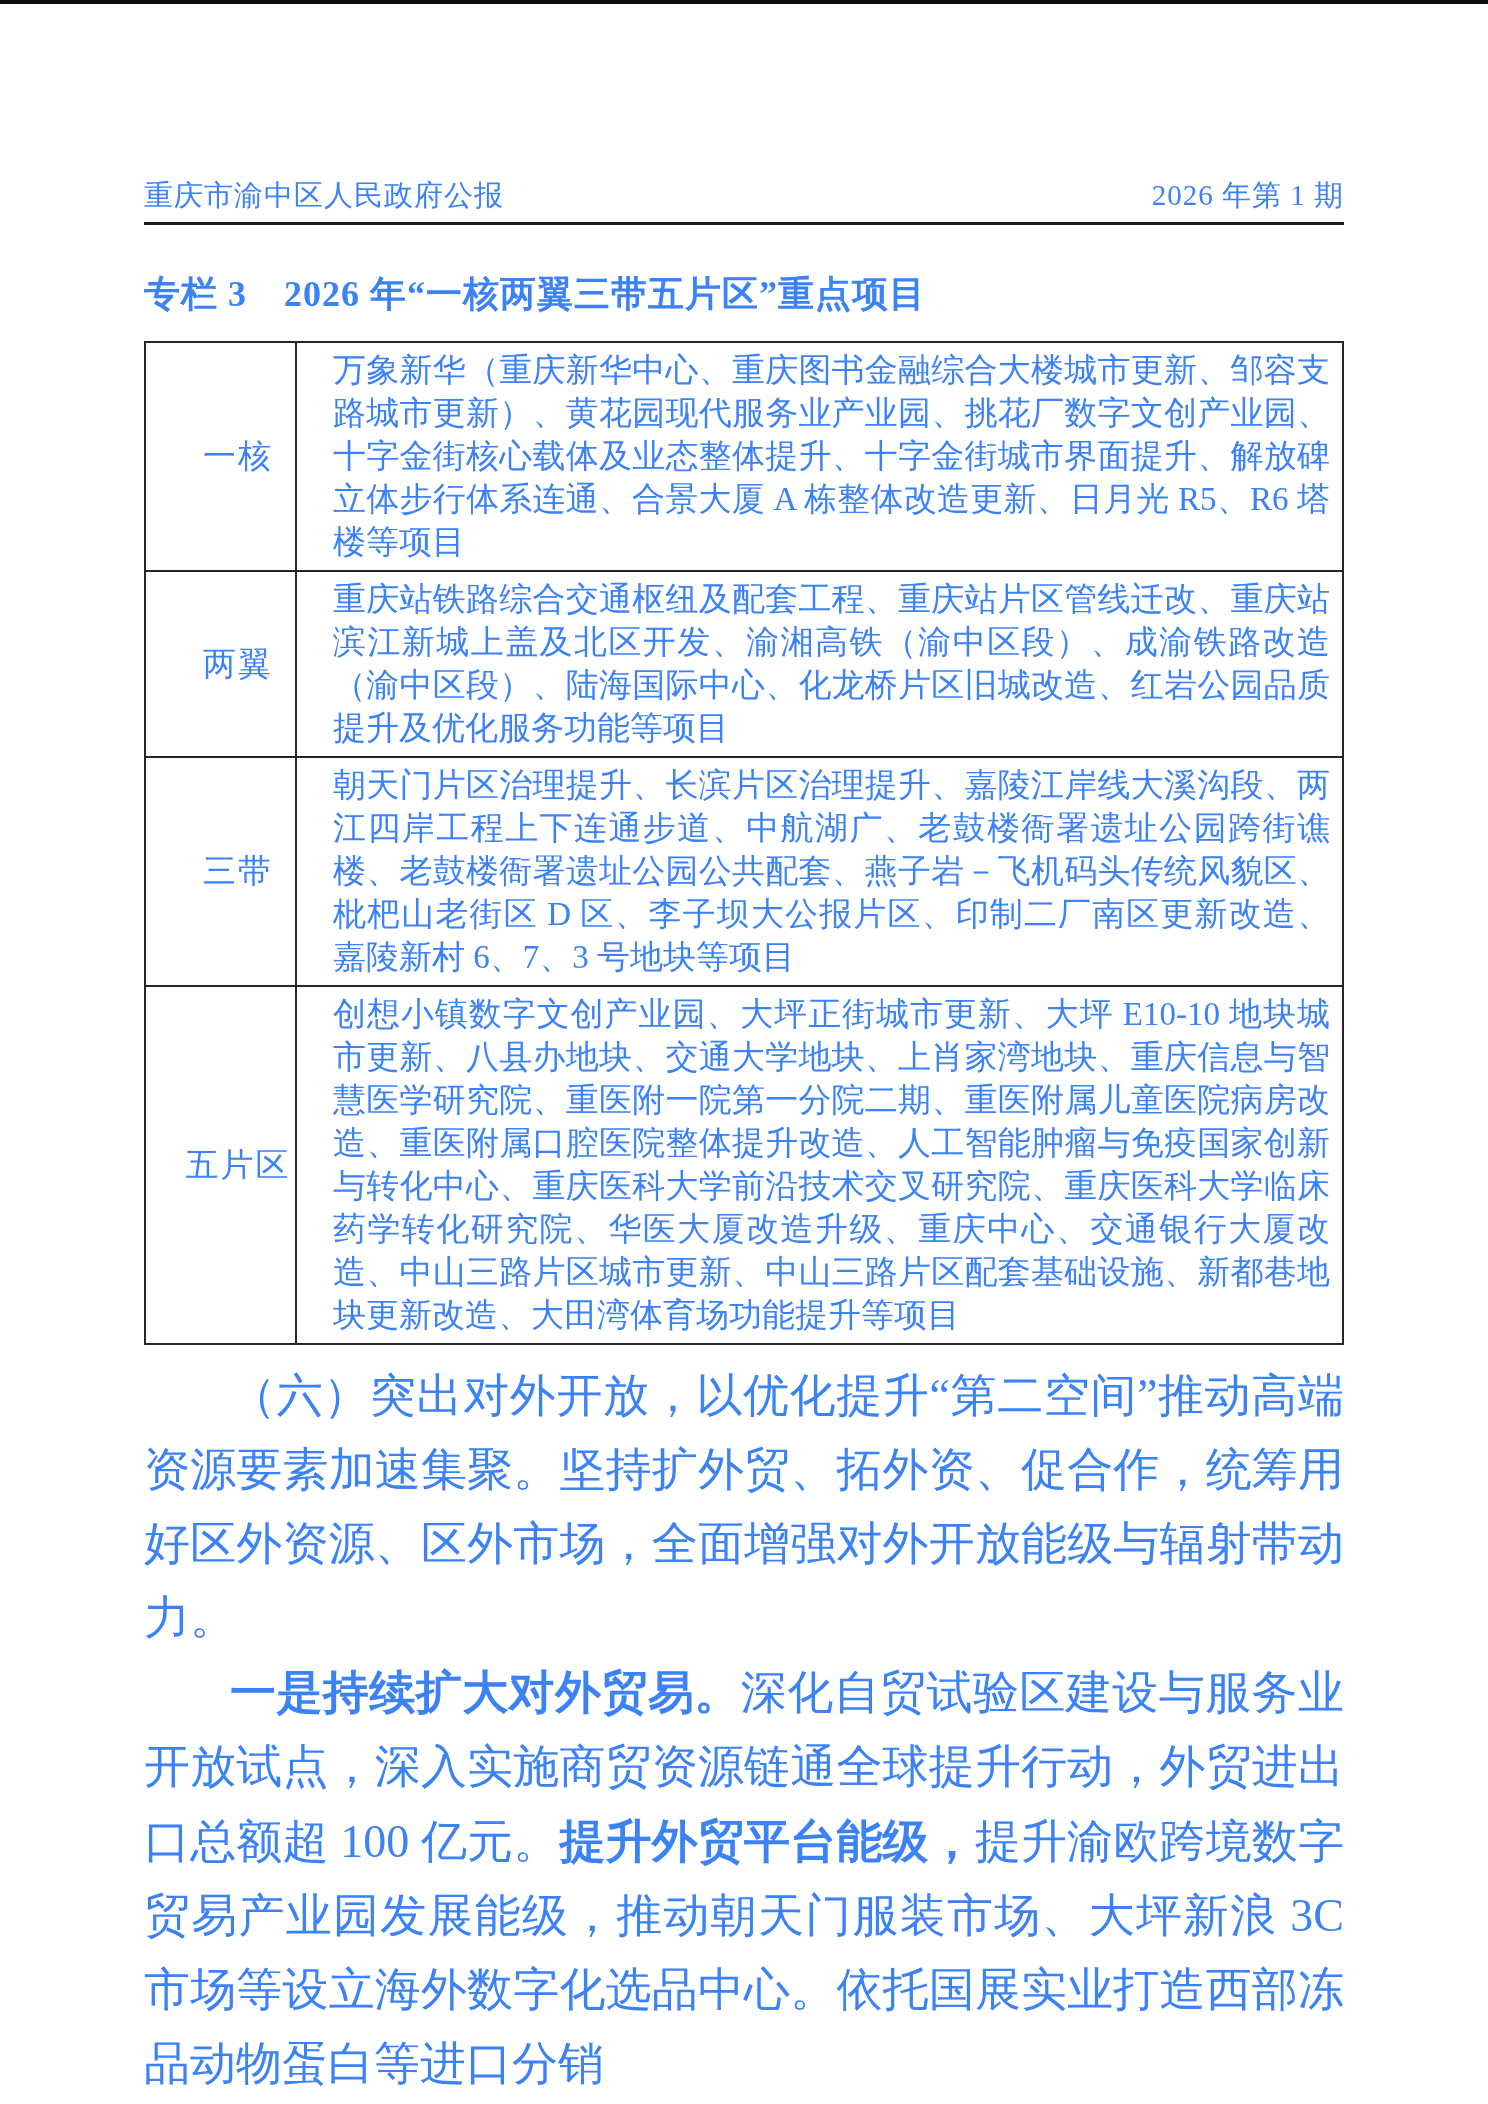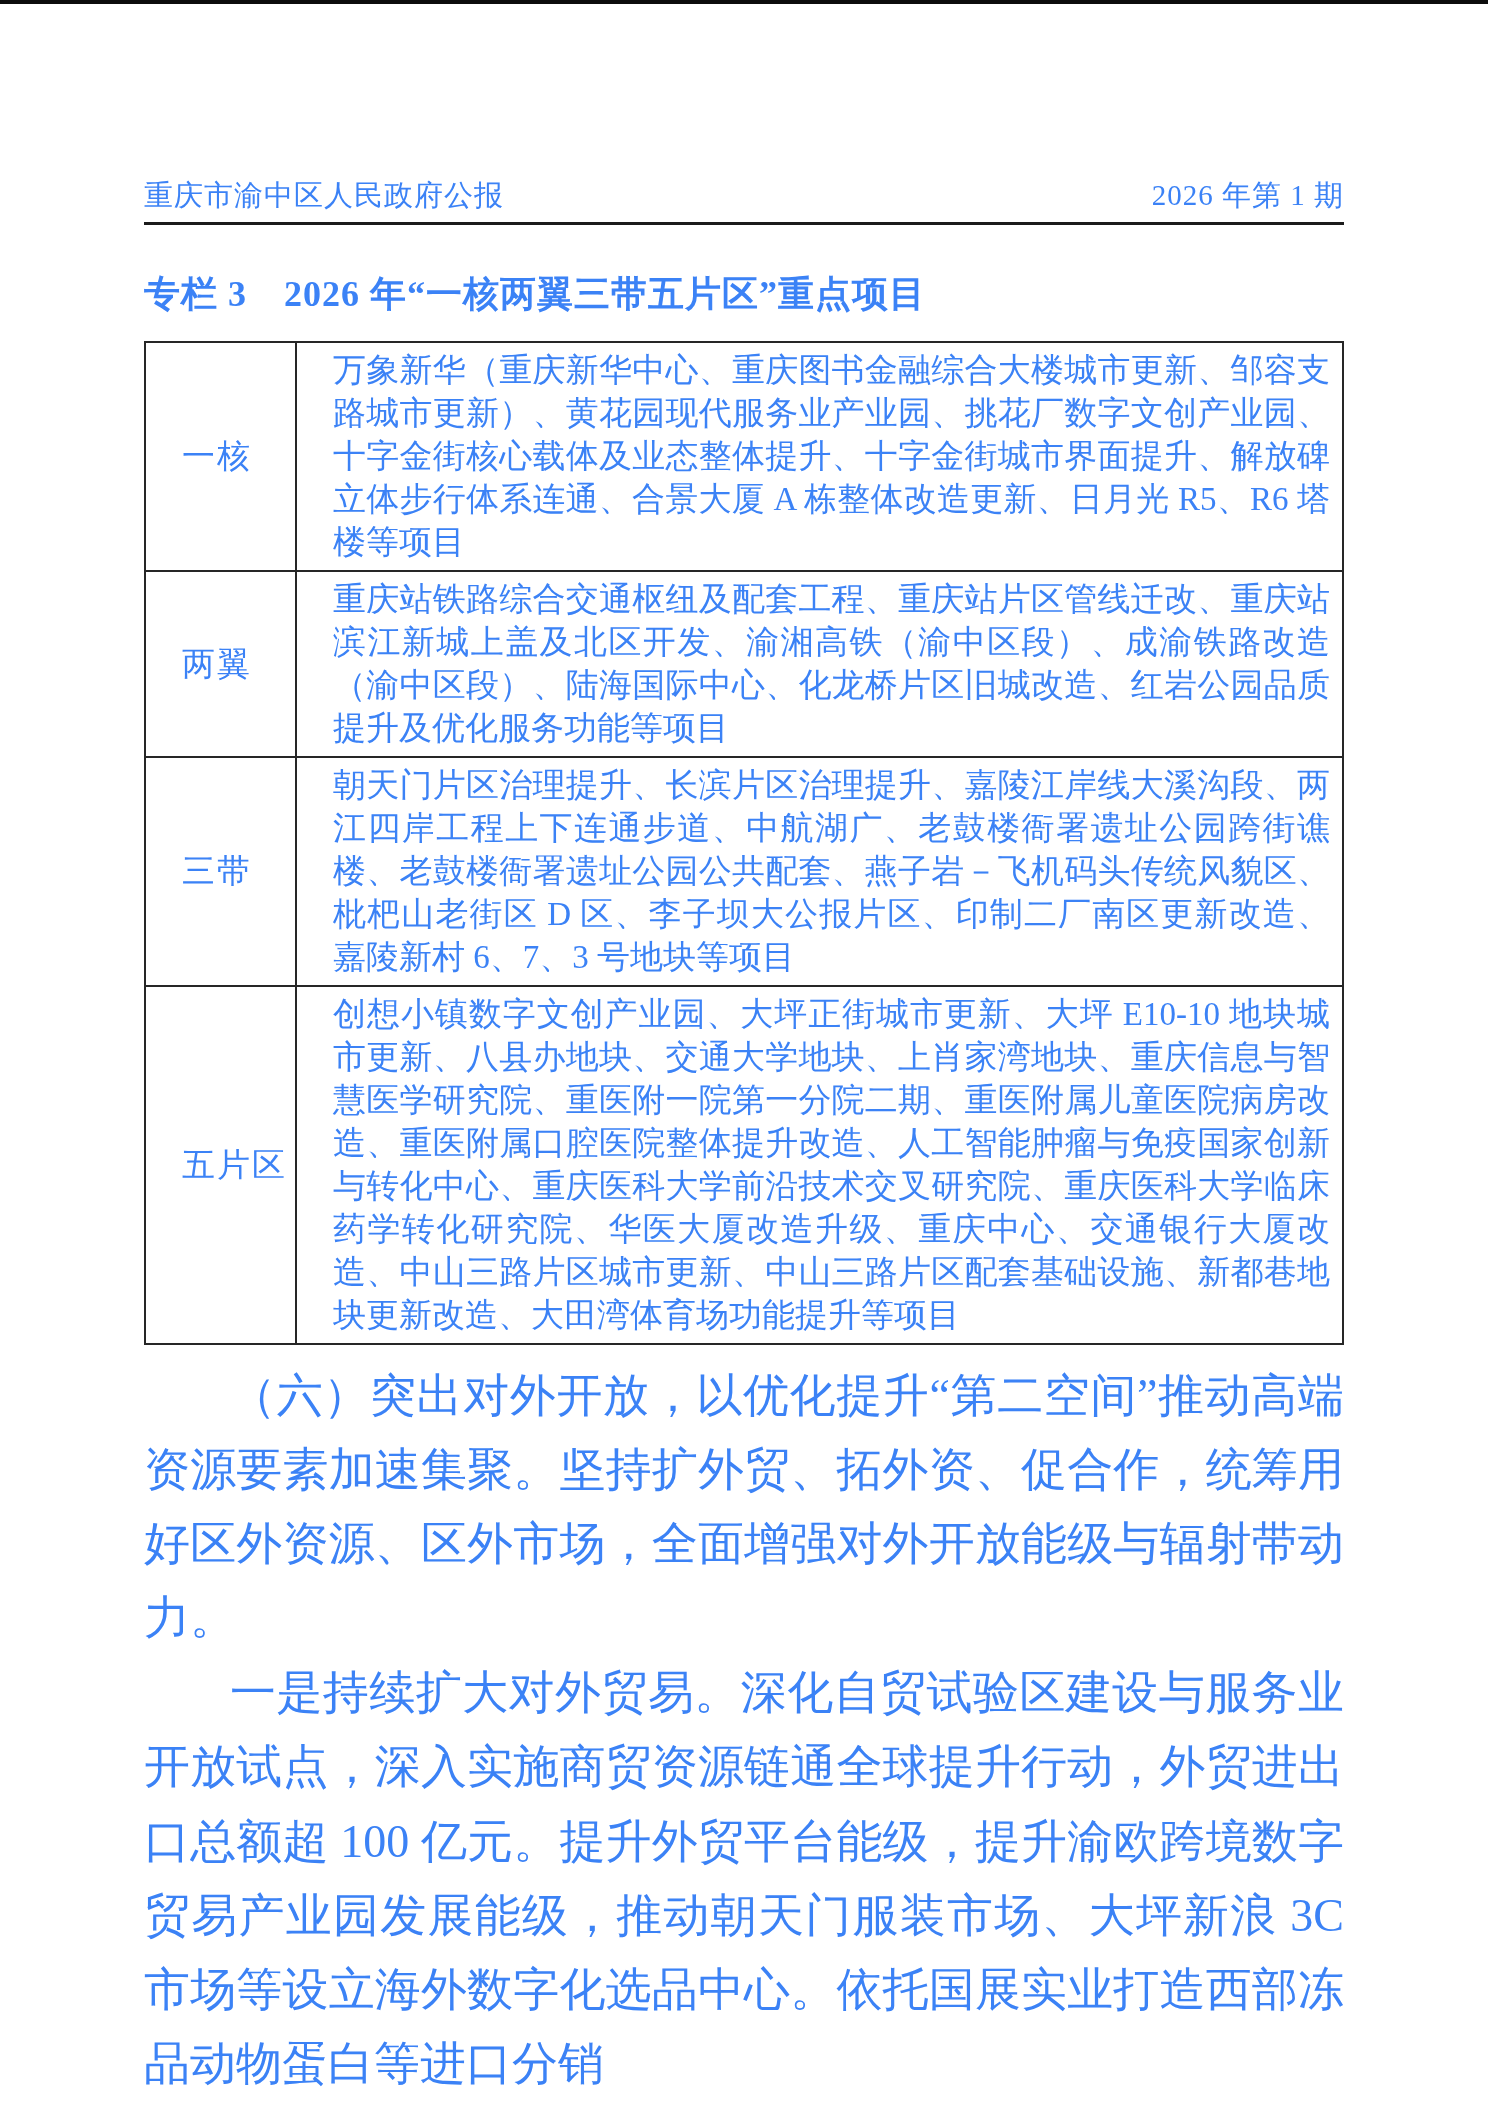--- a/index.html
+++ b/index.html
@@ -22,36 +22,36 @@
   .box-title{
     text-align:left;font-weight:700;
     font-size:36px;line-height:46px;margin-top:46px;letter-spacing:1px;
   }
   table.box{
     width:100%;margin-top:24px;
     border-collapse:collapse;table-layout:fixed;
   }
   table.box td{border:2px solid #262626;padding-left:36px;}
   td.lbl{
-    width:112px;text-align:left;vertical-align:middle;
+    width:112px;text-align:center;vertical-align:middle;
     font-size:33px;letter-spacing:2px;
   }
   td.val{
     font-size:33px;line-height:43px;
     padding:6px 12px 6px 14px;
     text-align:justify;
   }
   p.body{
     font-size:46px;line-height:74px;
     text-align:justify;text-indent:86px;
     margin:0;
   }
   p.p1{margin-top:14px;}
   .bold-lead{
-    font-weight:400;
+    font-weight:700;
     font-family:"Liberation Sans", sans-serif;
   }
   .pageno{
     font-size:33px;margin-top:12px;padding-left:28px;letter-spacing:3px;
   }
 </style>
 </head>
 <body>
 
 <div class="page">

